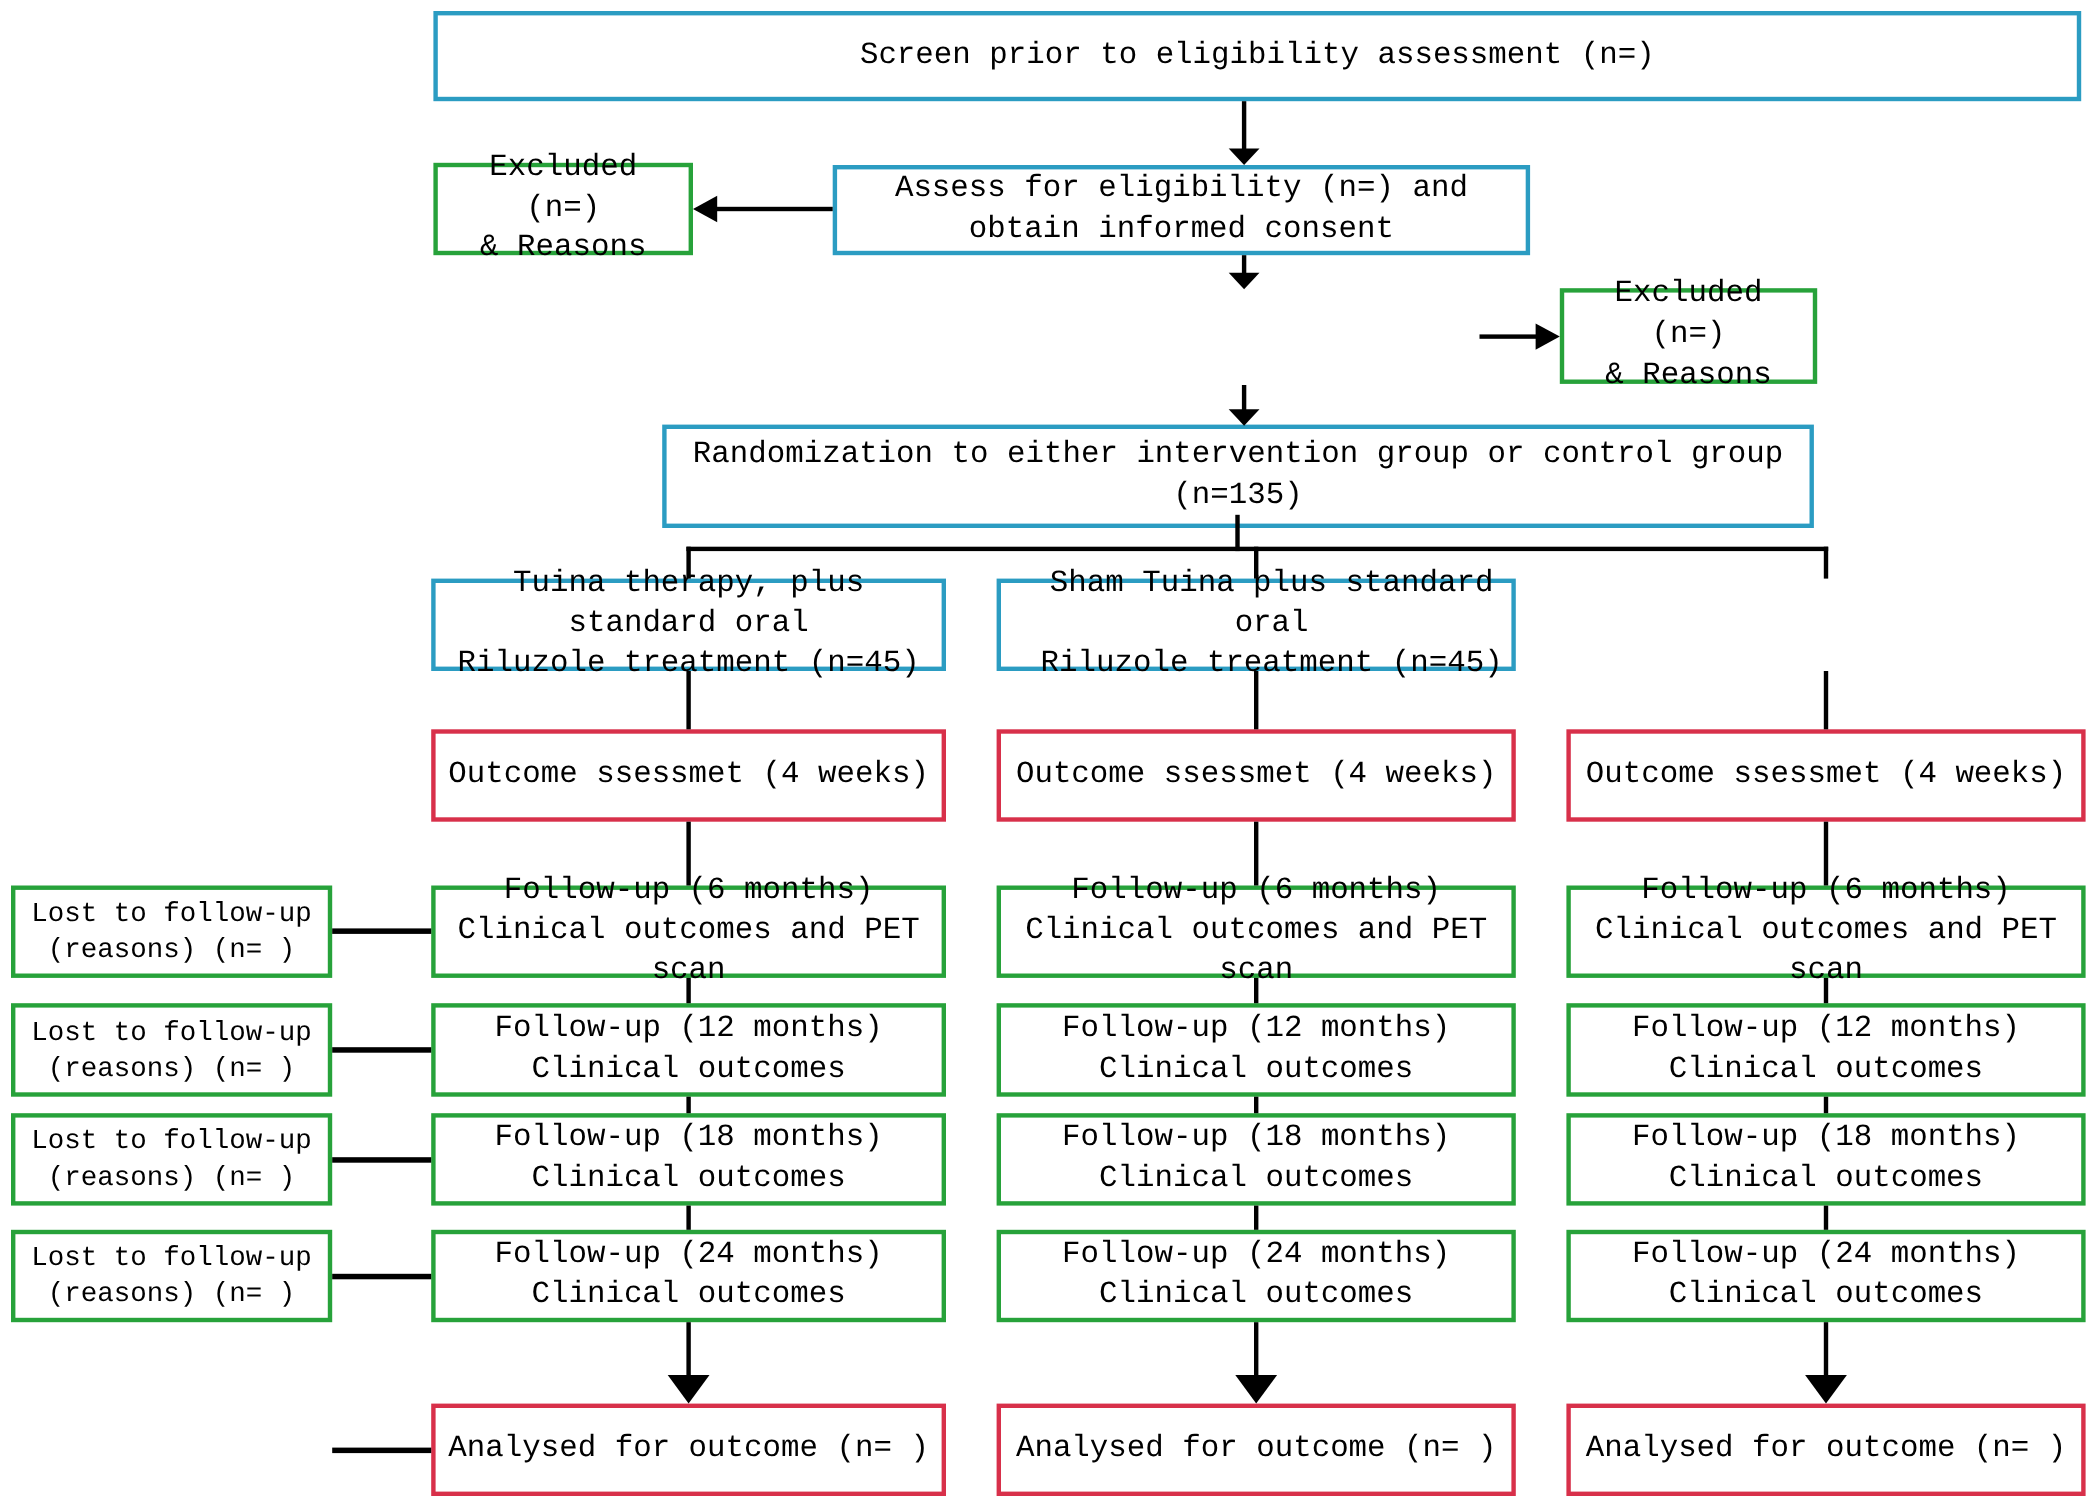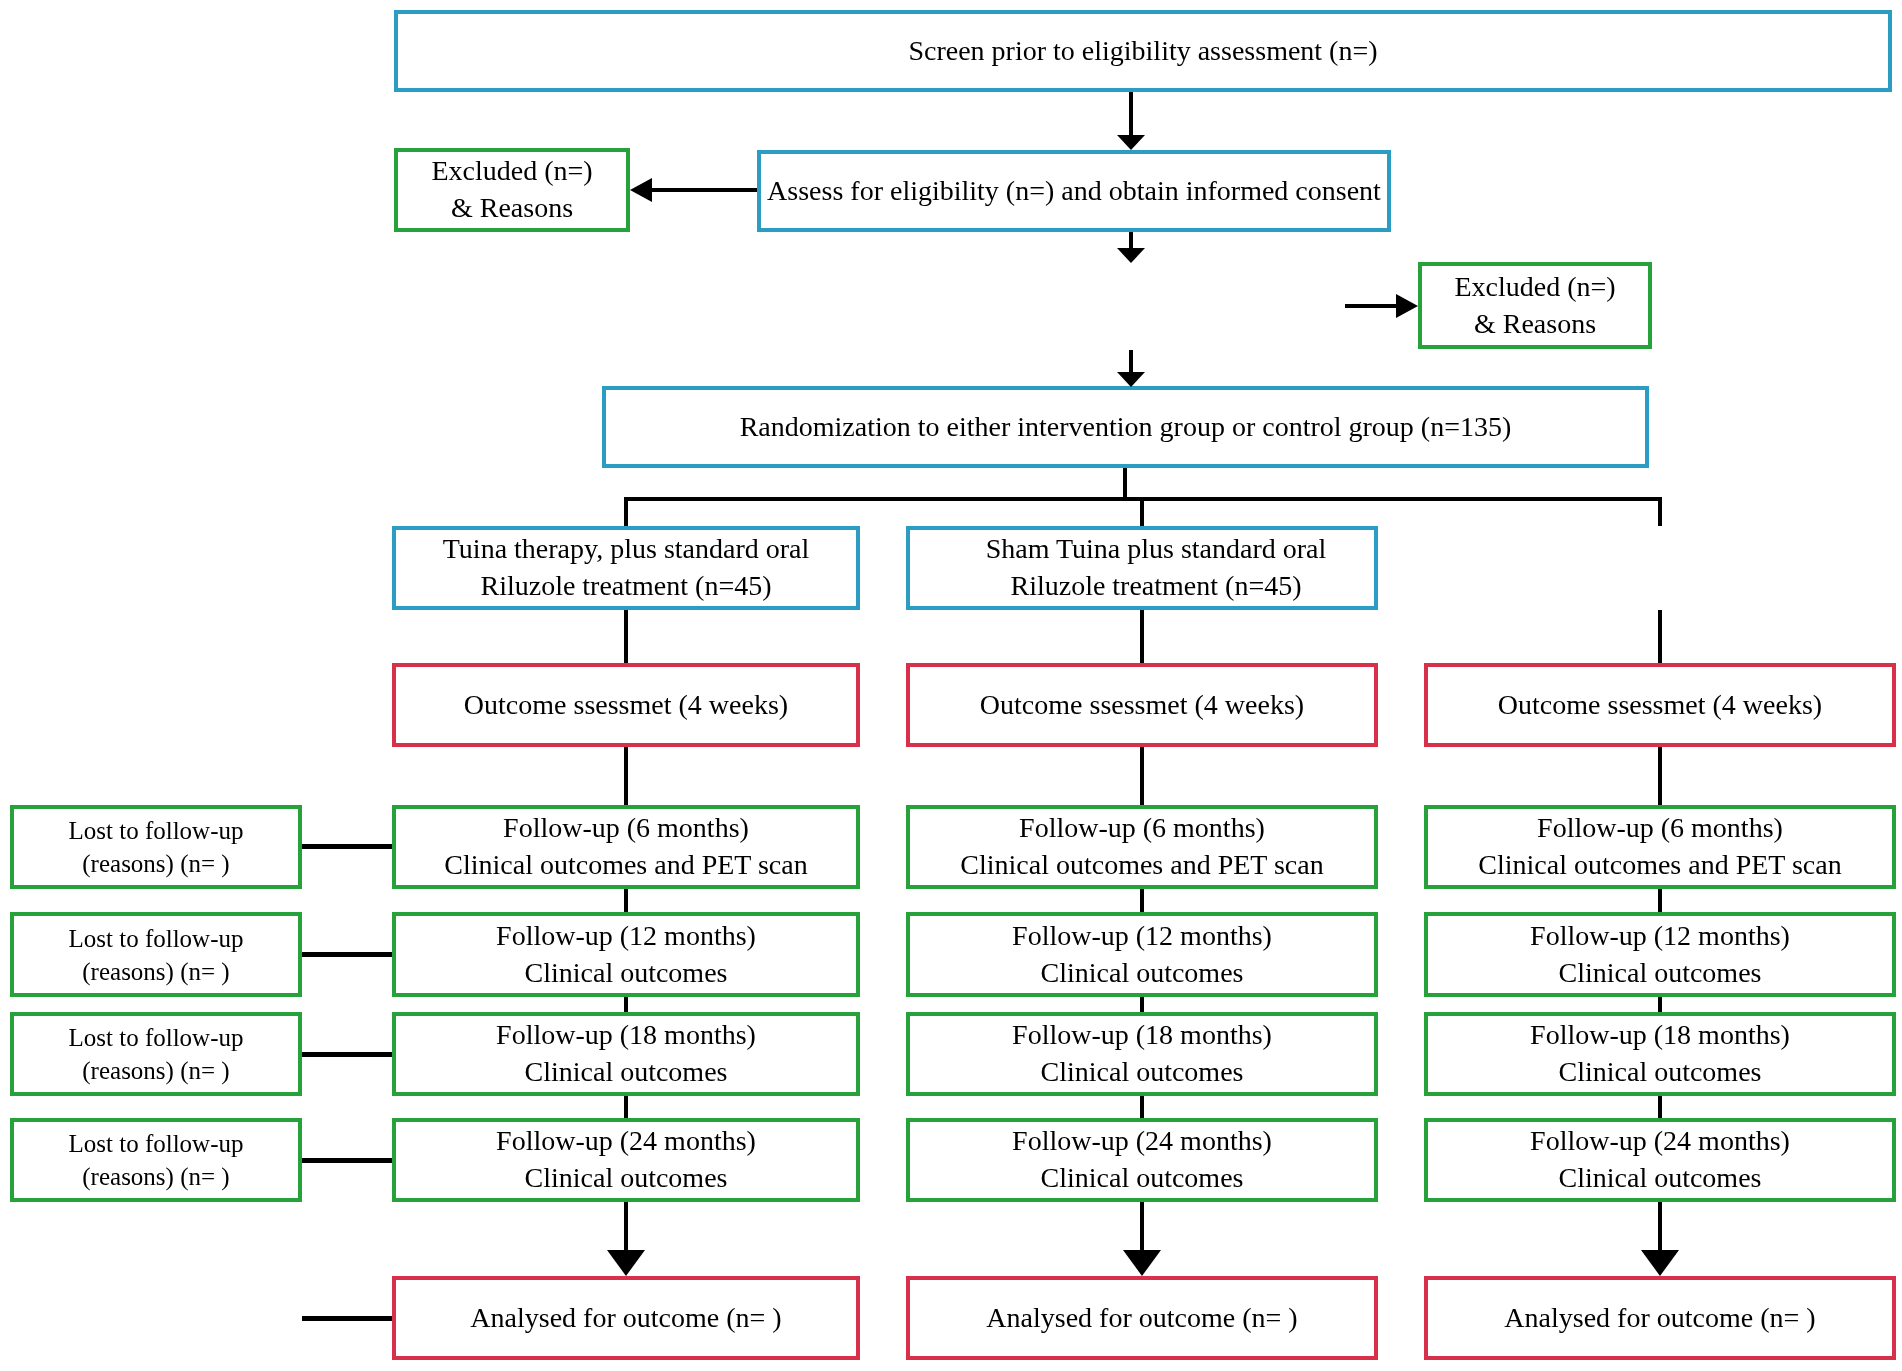--- a/index.html
+++ b/index.html
@@ -1,21 +1,21 @@
 <!DOCTYPE html>
 <html style="--blue: #2b9cc2; --red: #d8304a; --green: #27a23a; --line: #000000; --text: #000000; --background: #ffffff;"><head>
 <meta charset="utf-8">
 <style>
   html, body { margin: 0; padding: 0; background: #ffffff; }
   #stage {
     position: relative;
     width: 1902px;
     height: 1371px;
     background: var(--background, #fff);
-    font-family: Liberation Serif, serif;
+    font-family: Liberation Mono, monospace;
     color: var(--text, #000);
     overflow: hidden;
   }
   .box {
     position: absolute;
     display: flex;
     align-items: center;
     justify-content: center;
     text-align: center;
     white-space: pre-line;
@@ -45,21 +45,21 @@
 
   <div class="box b-green" style="left:394px; top:148px; width:236px; height:84px;">Excluded (n=)
 &amp; Reasons</div>
 
   <div class="box b-blue" style="left:757px; top:150px; width:634px; height:82px;">Assess for eligibility (n=) and obtain informed consent</div>
 
 
   <div class="box b-green" style="left:1418px; top:262px; width:234px; height:87px;">Excluded (n=)
 &amp; Reasons</div>
 
-  <div class="box b-blue" style="left:602px; top:386px; width:1047px; height:82px;">Randomization to either intervention group or control group (n=135)</div>
+  <div class="box b-blue" style="left:602px; top:386px; width:1047px; height:94px;">Randomization to either intervention group or control group (n=135)</div>
 
   <div class="box b-blue" style="left:392px;  top:526px; width:468px; height:84px;">Tuina therapy, plus standard oral
 Riluzole treatment (n=45)</div>
   <div class="box b-blue" style="left:906px;  top:526px; width:472px; height:84px;padding-left:34px;">Sham Tuina plus standard oral
 Riluzole treatment (n=45)</div>
 
   <div class="box b-red" style="left:392px;  top:663px; width:468px; height:84px;">Outcome ssessmet (4 weeks)</div>
   <div class="box b-red" style="left:906px;  top:663px; width:472px; height:84px;">Outcome ssessmet (4 weeks)</div>
   <div class="box b-red" style="left:1424px; top:663px; width:472px; height:84px;">Outcome ssessmet (4 weeks)</div>
 

